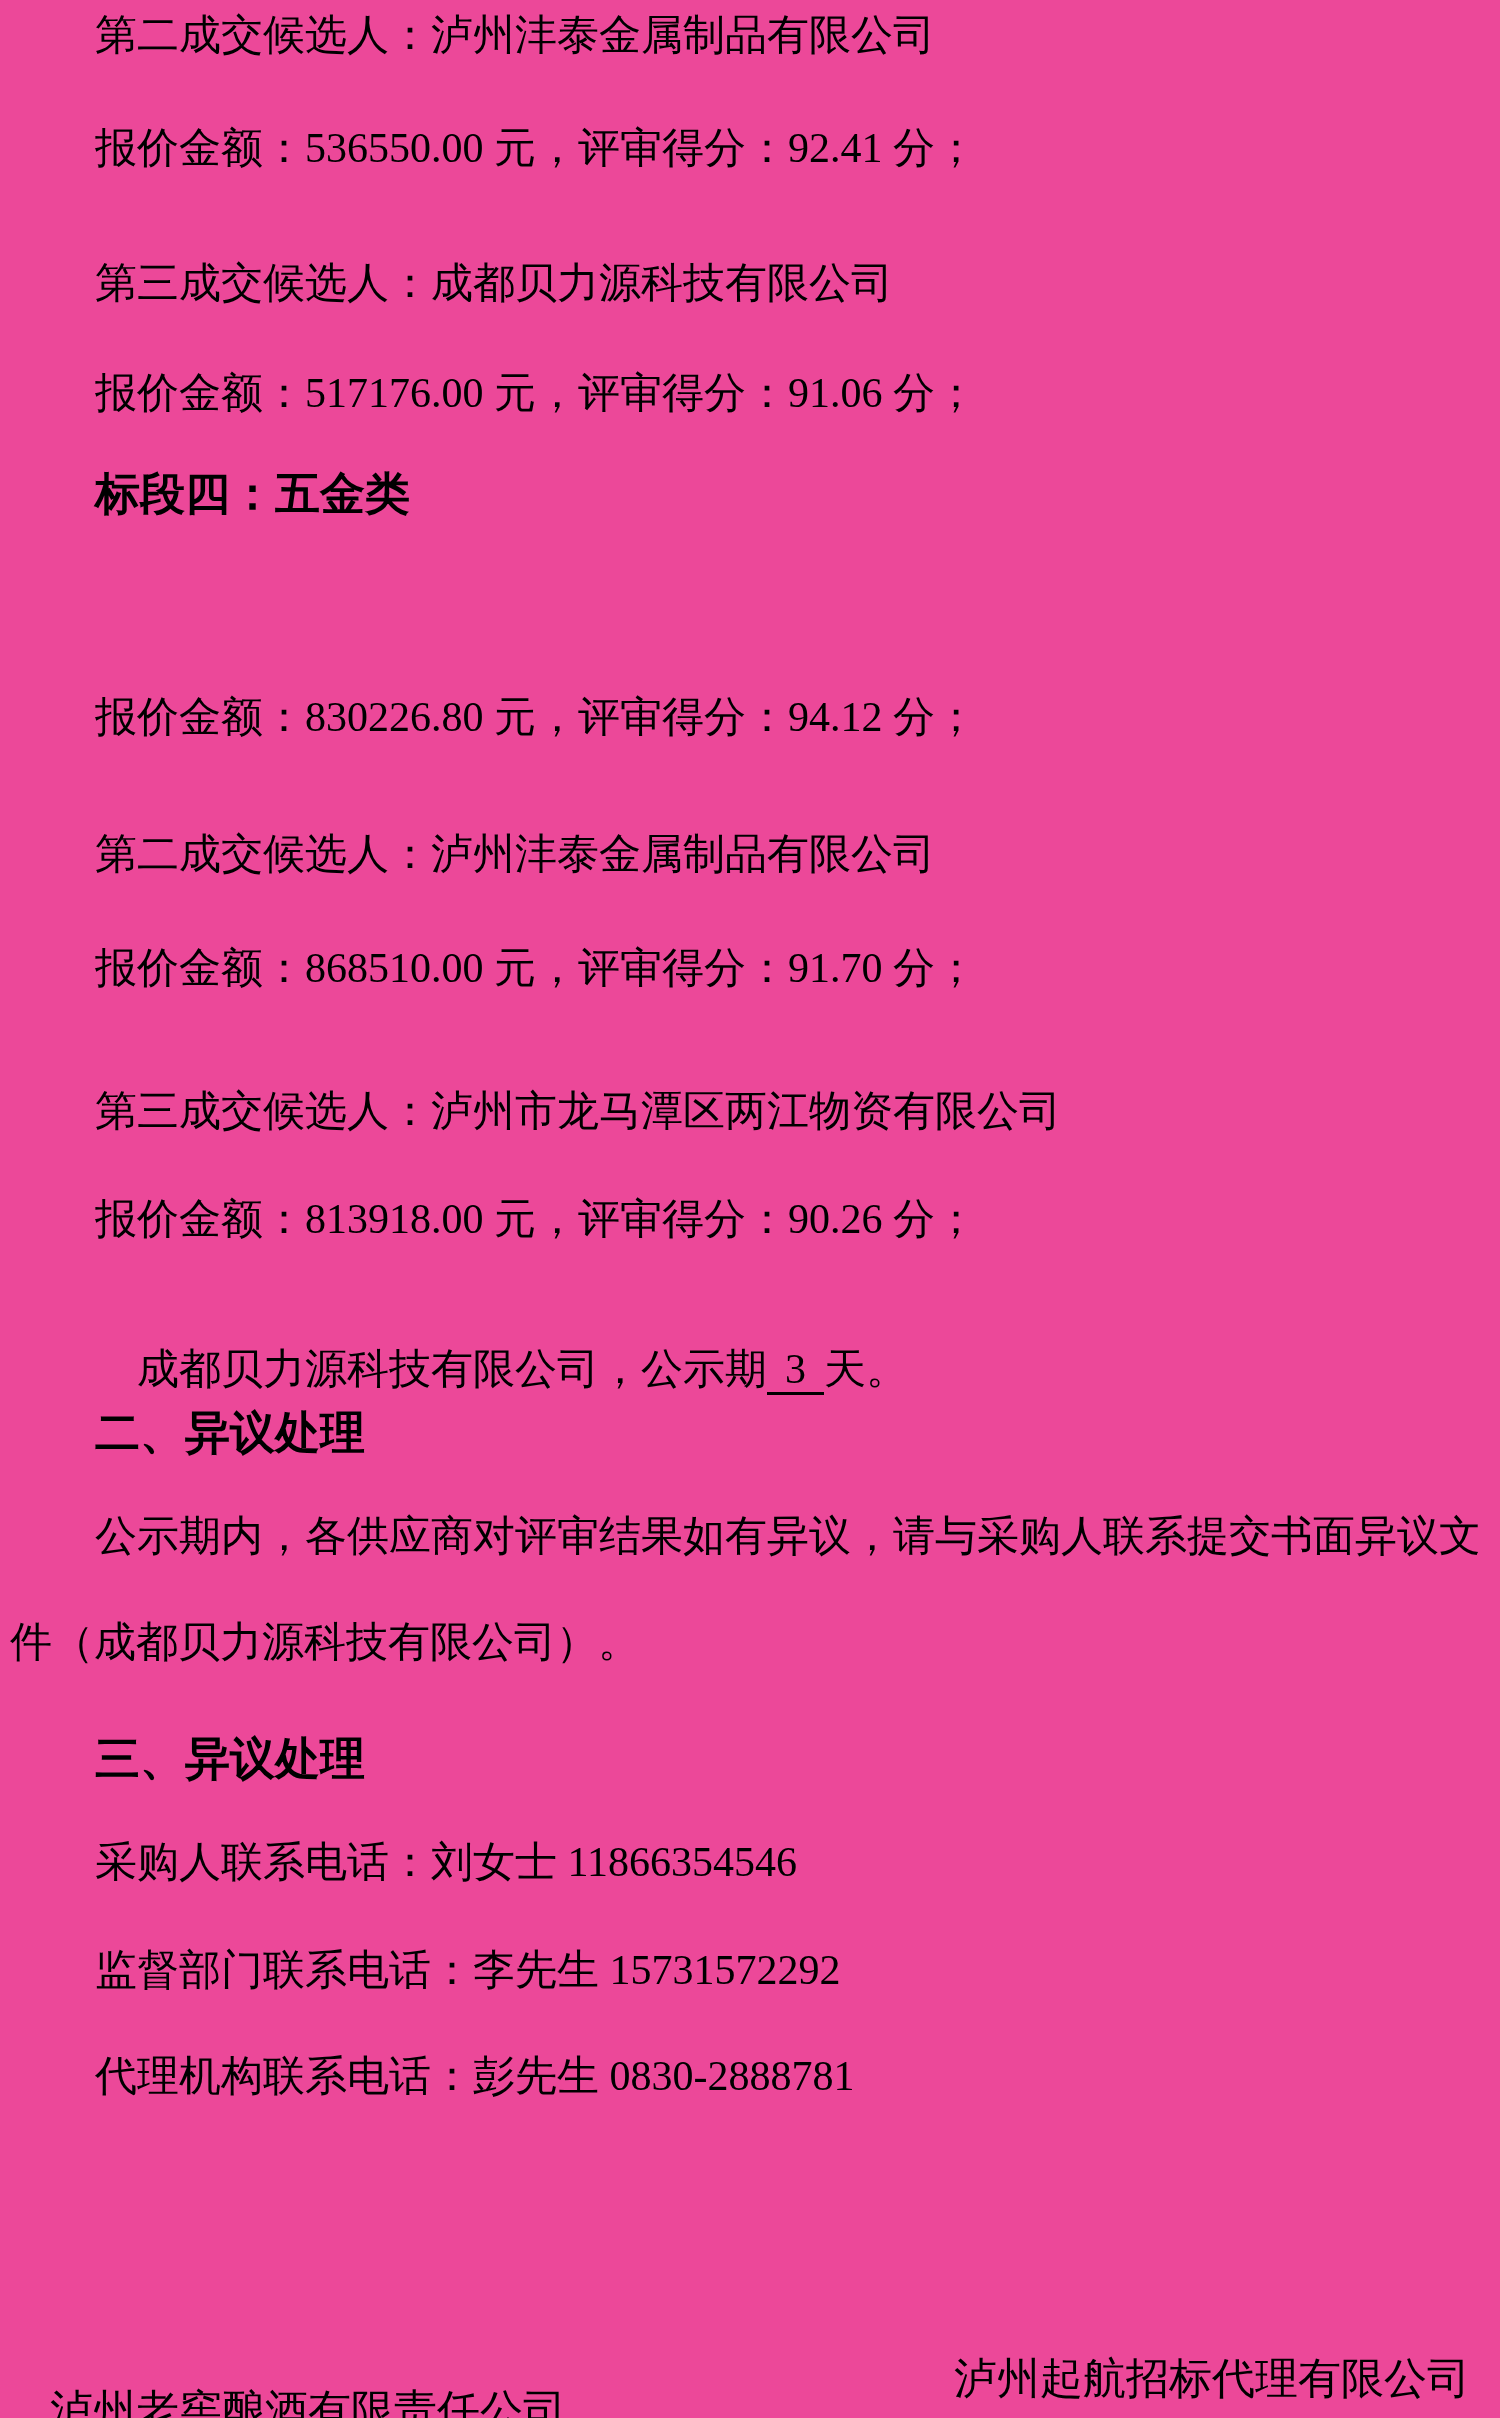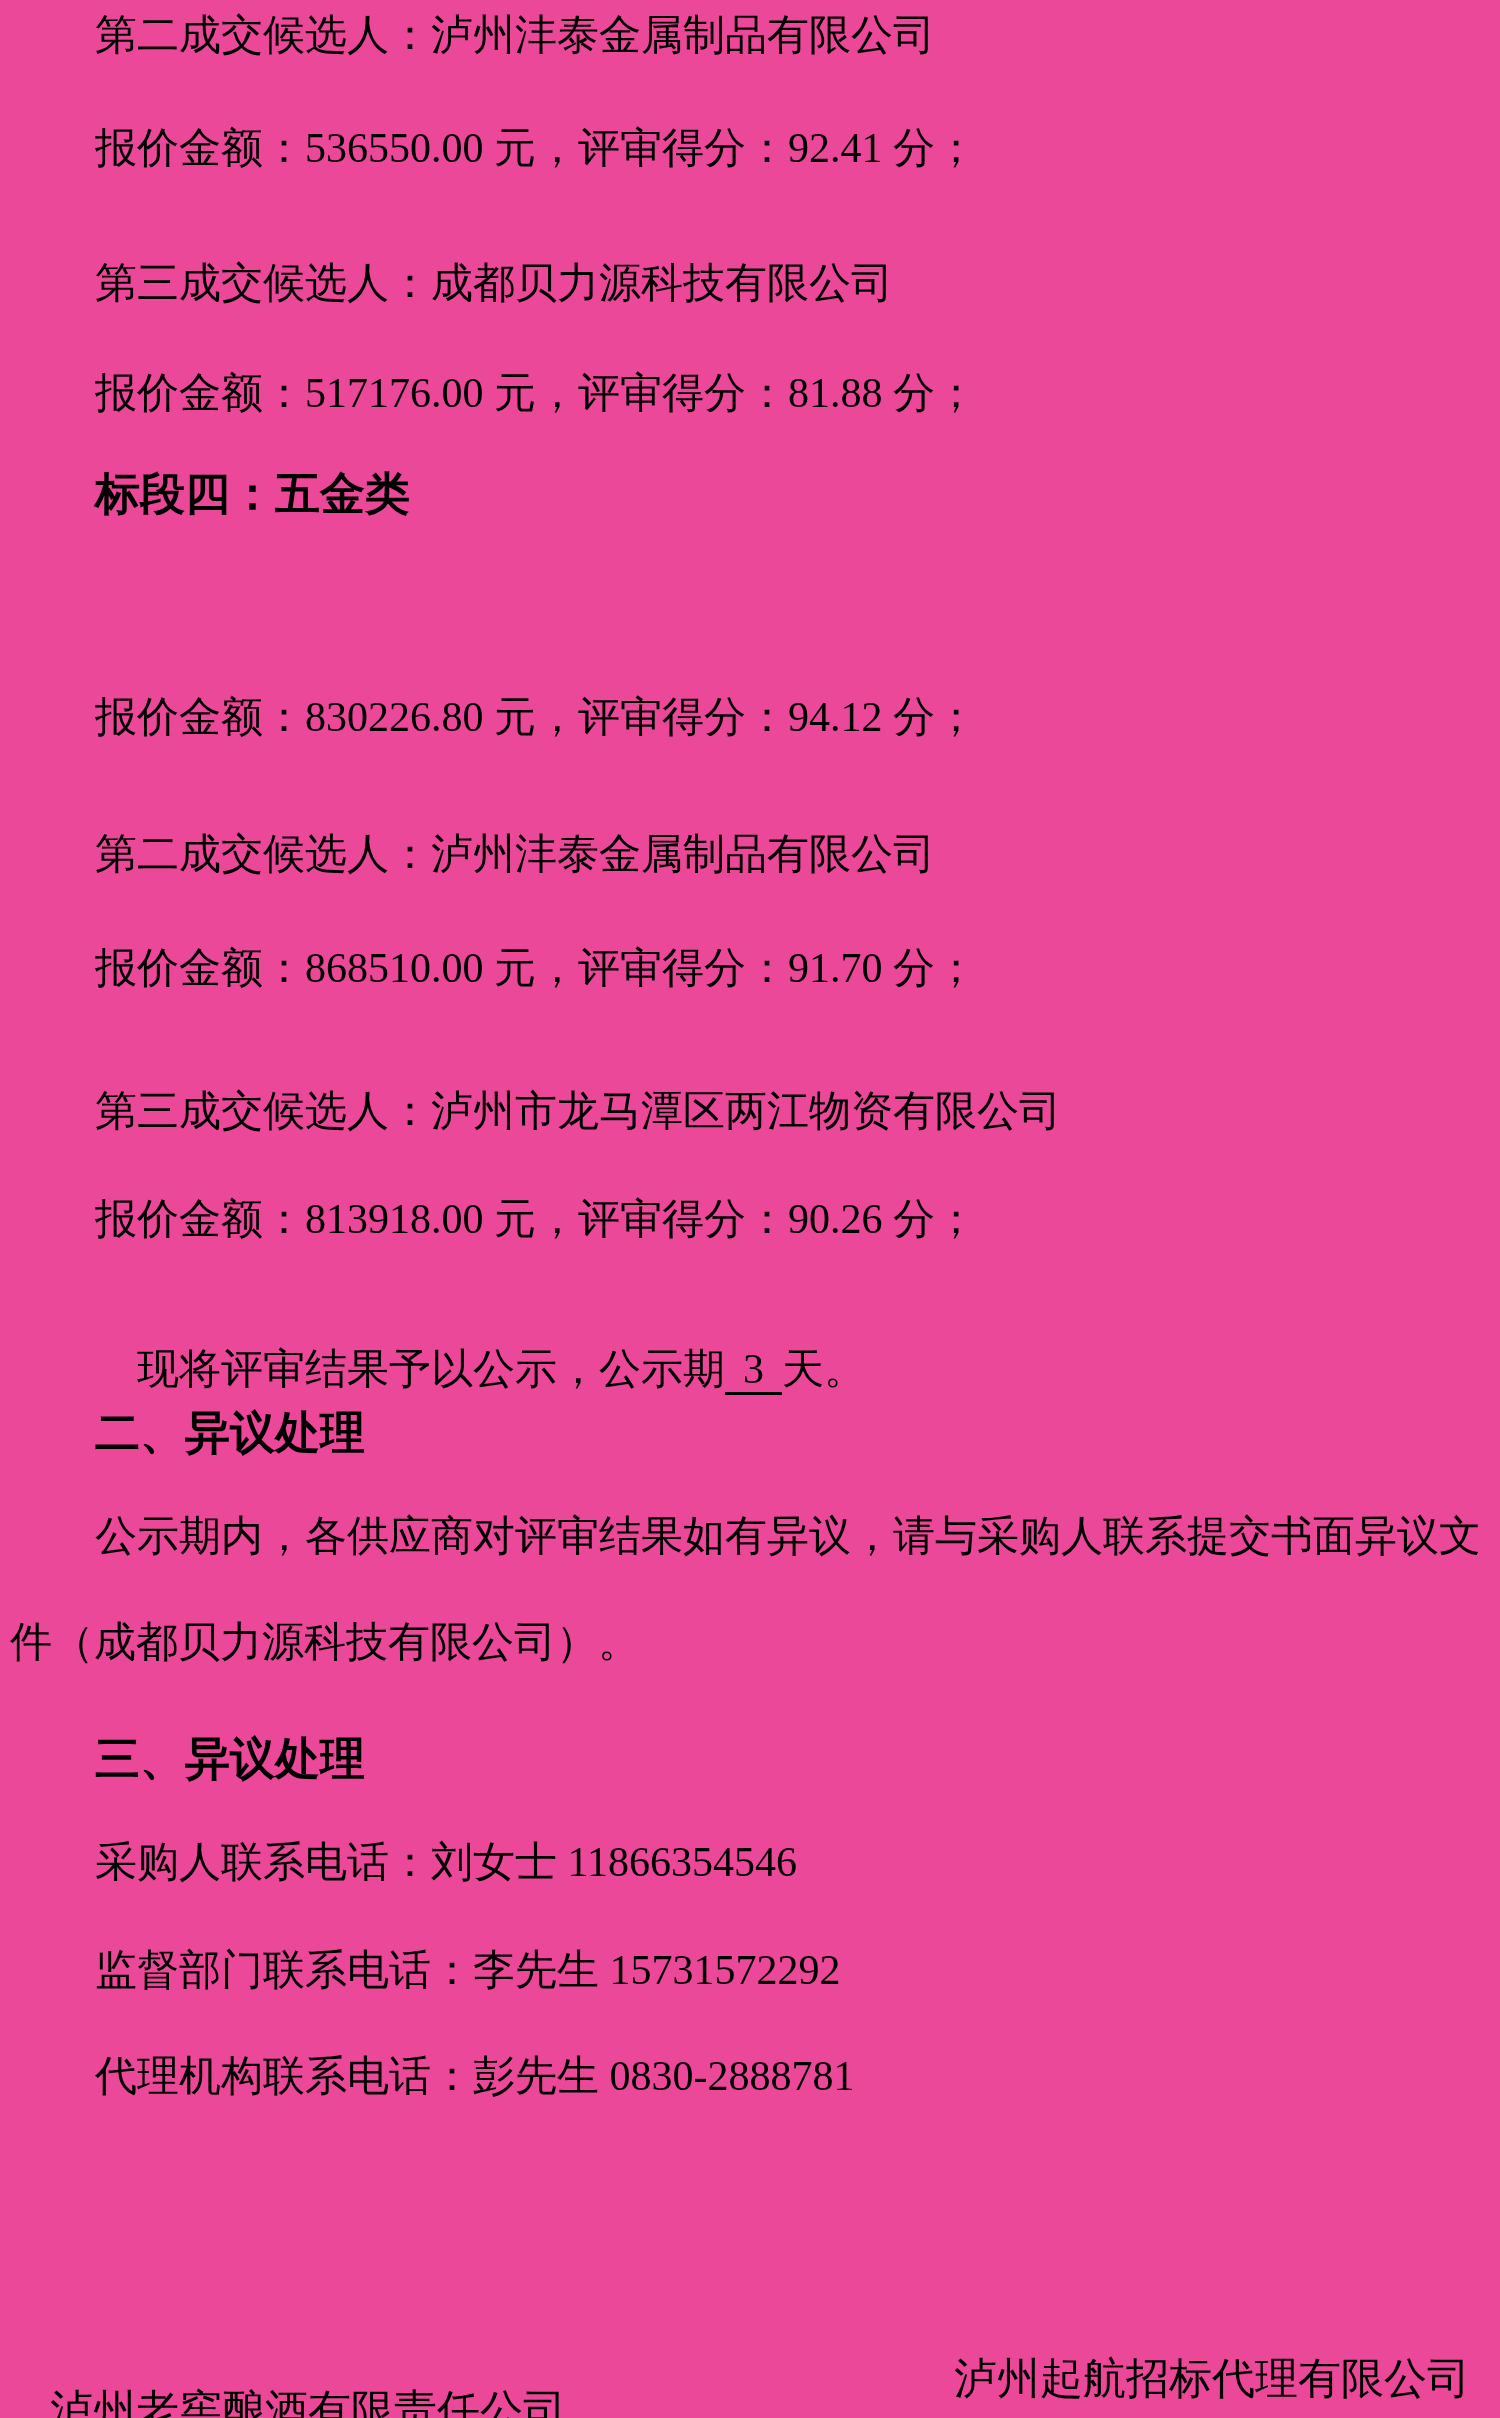--- a/index.html
+++ b/index.html
@@ -52,37 +52,37 @@
 <body>
 
 <div class="page">
 
   <div class="line" style="top:13px">第二成交候选人：泸州沣泰金属制品有限公司</div>
 
   <div class="line" style="top:126px">报价金额：536550.00 元，评审得分：92.41 分；</div>
 
   <div class="line" style="top:261px">第三成交候选人：成都贝力源科技有限公司</div>
 
-  <div class="line" style="top:371px">报价金额：517176.00 元，评审得分：81.88 分；</div>
+  <div class="line" style="top:371px">报价金额：517176.00 元，评审得分：91.06 分；</div>
 
   <div class="line heading" style="top:470px">标段四：五金类</div>
 
 
   <div class="line" style="top:695px">报价金额：830226.80 元，评审得分：94.12 分；</div>
 
   <div class="line" style="top:832px">第二成交候选人：泸州沣泰金属制品有限公司</div>
 
   <div class="line" style="top:946px">报价金额：868510.00 元，评审得分：91.70 分；</div>
 
   <div class="line" style="top:1089px">第三成交候选人：泸州市龙马潭区两江物资有限公司</div>
 
   <div class="line" style="top:1197px">报价金额：813918.00 元，评审得分：90.26 分；</div>
 
   <div class="line" style="top:1302px">
-    <span>现将评审结果予以公示，公示期</span><span class="days">3</span><span>天。</span>
+    <span>成都贝力源科技有限公司，公示期</span><span class="days">3</span><span>天。</span>
   </div>
 
   <div class="line heading" style="top:1409px">二、异议处理</div>
 
   <div class="line" style="top:1514px">公示期内，各供应商对评审结果如有异议，请与采购人联系提交书面异议文</div>
 
   <div class="line hang" style="top:1620px">件（成都贝力源科技有限公司）。</div>
 
   <div class="line heading" style="top:1735px">三、异议处理</div>
 

